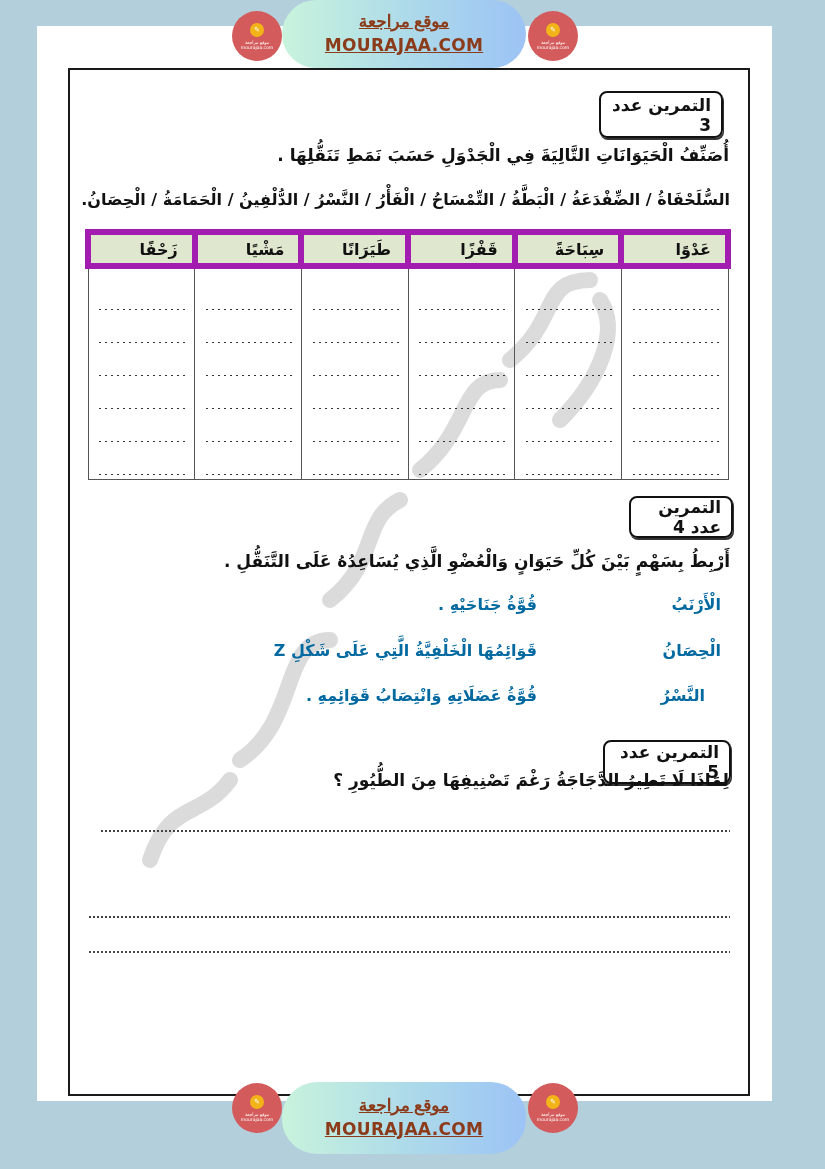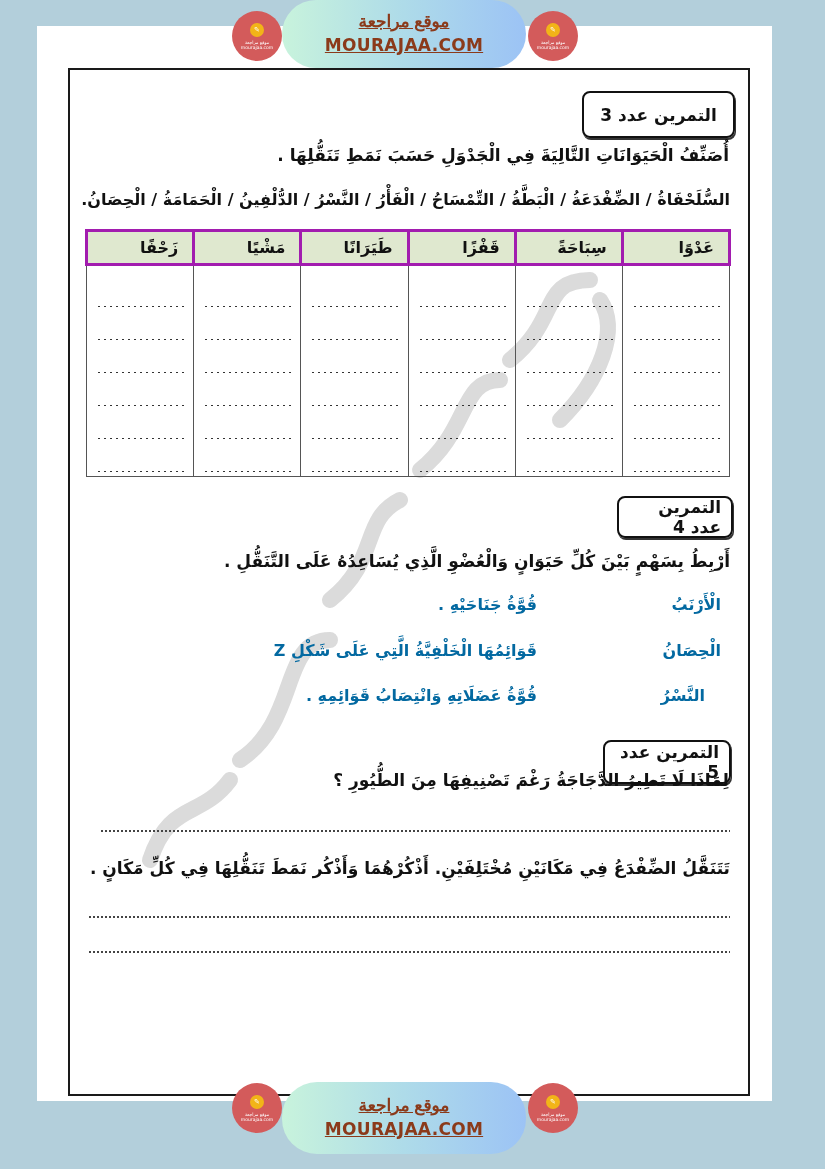--- a/index.html
+++ b/index.html
@@ -27,21 +27,21 @@
     position: absolute; left: 282px; width: 244px; height: 70px;
     border-radius: 35px;
     background: linear-gradient(90deg, #c8f3dc 0%, #aedbe9 50%, #9cc3f5 100%);
     text-align: center;
     display: flex; flex-direction: column; justify-content: center; align-items: center;
   }
   .banner.top { top: 0px; height: 68px; }
   .banner.bottom { top: 1082px; height: 72px; }
   .banner .ar {
     color: #8b3a1a; font-weight: bold; font-size: 17px; text-decoration: underline;
-    font-family: Liberation Sans, sans-serif; line-height: 22px;
+    font-family: Liberation Serif, serif; line-height: 22px;
   }
   .banner .en {
     color: #8b3a1a; font-weight: bold; font-size: 17px; text-decoration: underline;
     font-family: "DejaVu Sans", sans-serif; letter-spacing: 0.3px; line-height: 24px;
   }
   .logo {
     position: absolute; width: 50px; height: 50px; border-radius: 50%;
     background: #d35b5b;
     display: flex; flex-direction: column; align-items: center; justify-content: center;
   }
@@ -68,21 +68,21 @@
     position: absolute; height: 2px;
     background-image: radial-gradient(circle, #444 0.8px, transparent 1px);
     background-size: 4px 2px; background-repeat: repeat-x;
   }
   table.classify {
     position: absolute; left: 85px; top: 229px; width: 646px; height: 233px;
     border-collapse: collapse; direction: rtl;
     border: 1.5px solid #555;
   }
   table.classify th {
-    background: #dfe8cf; height: 34px; border: 3px solid #a21caf;
+    background: #dfe8cf; height: 34px; border: 6px solid #a21caf;
     font-size: 16px; font-weight: bold; color: #111; text-align: right; padding-right: 14px;
   }
   table.classify td {
     border-left: 1px solid #555; border-right: 1px solid #555;
     vertical-align: top; padding-top: 12px;
   }
   .cell-dots { display: flex; flex-direction: column; gap: 0; align-items: center; }
   .cell-dots span {
     display: block; width: 88px; height: 33px;
     background-image: radial-gradient(circle, #333 0.8px, transparent 1.1px);
@@ -102,21 +102,21 @@
     <path d="M240 760 C 300 720, 280 640, 330 640"></path>
     <path d="M330 600 C 380 560, 360 520, 400 500"></path>
     <path d="M420 470 C 470 430, 460 380, 500 380"></path>
     <path d="M510 360 C 560 320, 540 280, 590 280"></path>
     <path d="M560 420 C 600 380, 620 330, 600 300"></path>
   </g>
 </svg>
 
 <div class="content">
 
-  <div class="ex-title" style="right:90px; top:91px; width:153px; height:47px;">التمرين عدد 3</div>
+  <div class="ex-title" style="right:102px; top:91px; width:124px; height:47px;">التمرين عدد 3</div>
   <div class="line" style="top:145px; right:96px;">أُصَنِّفُ الْحَيَوَانَاتِ التَّالِيَةَ فِي الْجَدْوَلِ حَسَبَ نَمَطِ تَنَقُّلِهَا .</div>
   <div class="line" style="top:190px; right:95px; font-size:16px;">السُّلَحْفَاةُ / الضِّفْدَعَةُ / الْبَطَّةُ / التِّمْسَاحُ / الْفَأْرُ / النَّسْرُ / الدُّلْفِينُ / الْحَمَامَةُ / الْحِصَانُ.</div>
 
   <table class="classify">
     <thead>
       <tr>
         <th>عَدْوًا</th>
         <th>سِبَاحَةً</th>
         <th>قَفْزًا</th>
         <th>طَيَرَانًا</th>
@@ -183,36 +183,35 @@
               <span></span>
               <span></span>
               <span></span>
               <span></span>
             </div>
           </td>
       </tr>
     </tbody>
   </table>
 
-  <div class="ex-title" style="right:92px; top:496px; width:116px; height:42px;">التمرين عدد 4</div>
+  <div class="ex-title" style="right:92px; top:496px; width:104px; height:42px;">التمرين عدد 4</div>
   <div class="line" style="top:551px; right:95px;">أَرْبِطُ بِسَهْمٍ بَيْنَ كُلِّ حَيَوَانٍ وَالْعُضْوِ الَّذِي يُسَاعِدُهُ عَلَى التَّنَقُّلِ .</div>
 
   <div class="match-row" style="right:104px; top:595px;">الْأَرْنَبُ</div>
   <div class="match-row" style="right:104px; top:641px;">الْحِصَانُ</div>
   <div class="match-row" style="right:120px; top:686px;">النَّسْرُ</div>
 
   <div class="match-row" style="right:288px; top:595px;">قُوَّةُ جَنَاحَيْهِ .</div>
   <div class="match-row" style="right:288px; top:686px;">قُوَّةُ عَضَلَاتِهِ وَانْتِصَابُ قَوَائِمِهِ .</div>
   <div class="match-row" style="right:288px; top:641px;">قَوَائِمُهَا الْخَلْفِيَّةُ الَّتِي عَلَى شَكْلِ Z</div>
 
   <div class="ex-title" style="right:94px; top:740px; width:128px; height:44px;">التمرين عدد 5</div>
   <div class="line" style="top:770px; right:96px;">لِمَاذَا لَا تَطِيرُ الدَّجَاجَةُ رَغْمَ تَصْنِيفِهَا مِنَ الطُّيُورِ ؟</div>
   <div class="dots" style="left:100px; top:830px; width:630px;"></div>
 
-  <div class="line" style="top:858px; right:95px;">تَتَنَقَّلُ الضِّفْدَعُ فِي مَكَانَيْنِ مُخْتَلِفَيْنِ. أَذْكُرْهُمَا وَأَذْكُر نَمَطَ تَنَقُّلِهَا فِي كُلِّ مَكَانٍ .</div>
   <div class="dots" style="left:88px; top:916px; width:642px;"></div>
   <div class="dots" style="left:88px; top:951px; width:642px;"></div>
 </div>
 
 <div class="logo" style="left:232px; top:11px;">
   <div class="badge">✎</div>
   <div class="small">موقع مراجعة mourajaa.com</div>
 </div>
 <div class="banner top">
   <div class="ar">موقع مراجعة</div>

